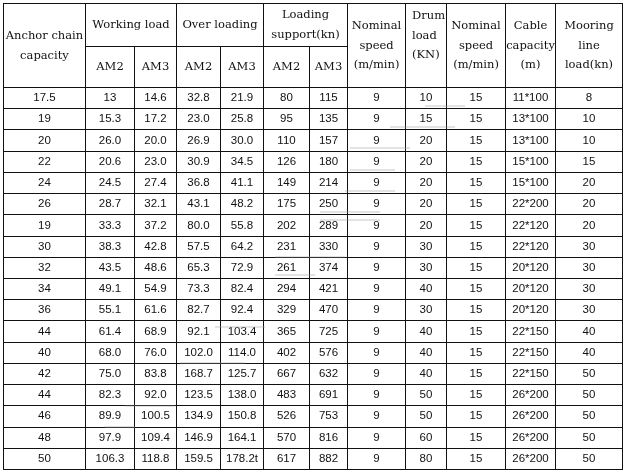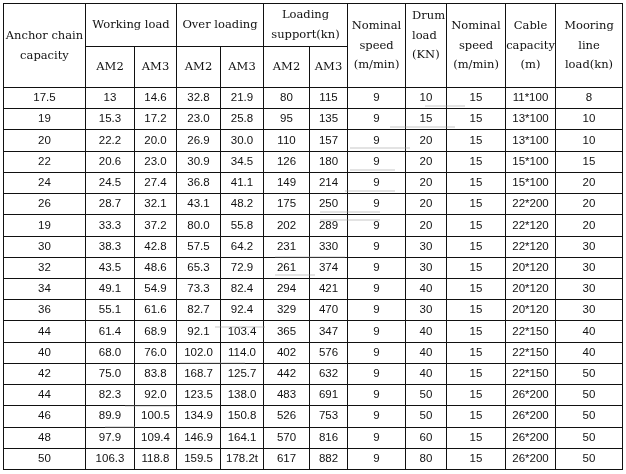--- a/index.html
+++ b/index.html
@@ -98,21 +98,21 @@
         <td>95</td>
         <td>135</td>
         <td>9</td>
         <td>15</td>
         <td>15</td>
         <td>13*100</td>
         <td>10</td>
       </tr>
       <tr>
         <td>20</td>
-        <td>22.2</td>
+        <td>26.0</td>
         <td>20.0</td>
         <td>26.9</td>
         <td>30.0</td>
         <td>110</td>
         <td>157</td>
         <td>9</td>
         <td>20</td>
         <td>15</td>
         <td>13*100</td>
         <td>10</td>
@@ -229,21 +229,21 @@
         <td>20*120</td>
         <td>30</td>
       </tr>
       <tr>
         <td>44</td>
         <td>61.4</td>
         <td>68.9</td>
         <td>92.1</td>
         <td>103.4</td>
         <td>365</td>
-        <td>347</td>
+        <td>725</td>
         <td>9</td>
         <td>40</td>
         <td>15</td>
         <td>22*150</td>
         <td>40</td>
       </tr>
       <tr>
         <td>40</td>
         <td>68.0</td>
         <td>76.0</td>
@@ -256,21 +256,21 @@
         <td>15</td>
         <td>22*150</td>
         <td>40</td>
       </tr>
       <tr>
         <td>42</td>
         <td>75.0</td>
         <td>83.8</td>
         <td>168.7</td>
         <td>125.7</td>
-        <td>442</td>
+        <td>667</td>
         <td>632</td>
         <td>9</td>
         <td>40</td>
         <td>15</td>
         <td>22*150</td>
         <td>50</td>
       </tr>
       <tr>
         <td>44</td>
         <td>82.3</td>

